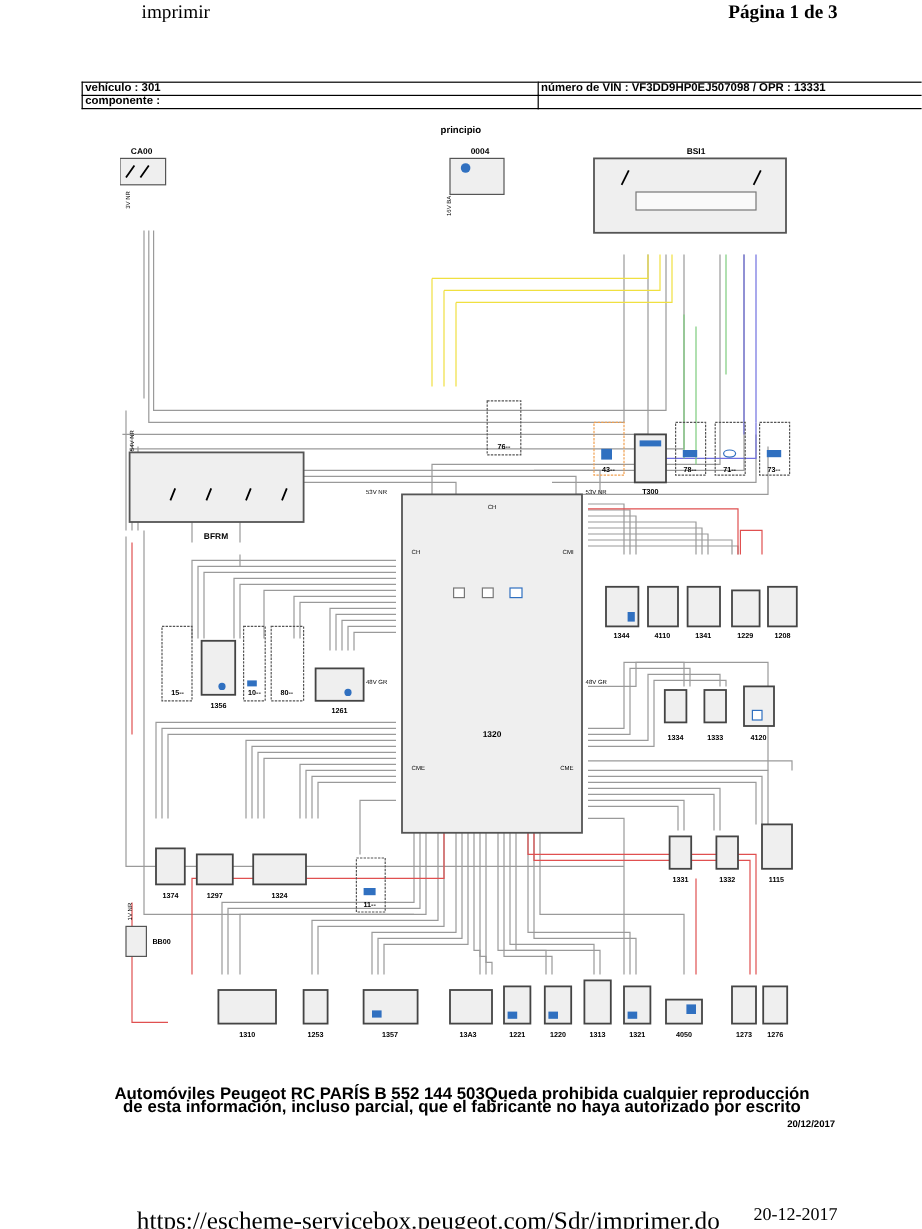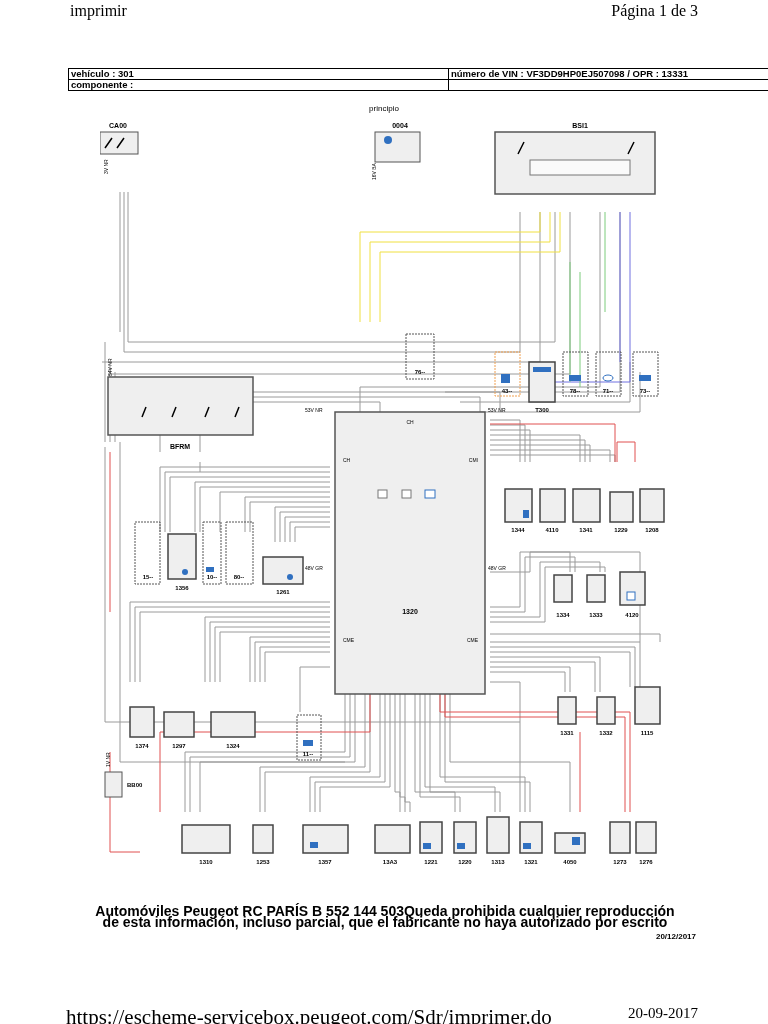--- a/index.html
+++ b/index.html
@@ -1,24 +1,24 @@
 <!DOCTYPE html>
 <html><head>
 <meta charset="utf-8">
 <style>
   html,body{margin:0;padding:0;background:#fff;}
   body{width:768px;height:1024px;position:relative;overflow:hidden;font-family:"Liberation Sans",sans-serif;color:#000;}
-  .serif{font-family:"Liberation Serif",serif;}
+  .serif{font-family:"Liberation Serif",serif;margin-left:48px;}
   .print-head-left{position:absolute;left:70px;top:2px;font-size:16px;}
-  .print-head-right{position:absolute;right:70px;top:2px;font-size:16px;}
+  .print-head-right{position:absolute;right:70px;top:2px;font-size:16px;font-weight:bold;}
   .print-foot-left{position:absolute;left:66px;top:1005px;font-size:21px;}
   .print-foot-right{position:absolute;right:70px;top:1005px;font-size:15px;}
   table.info{position:absolute;left:68px;top:68px;width:728px;border-collapse:collapse;font-size:9.5px;font-weight:bold;}
   table.info td{border:1.5px solid #000;padding:0 2px;height:10px;line-height:10px;white-space:nowrap;}
-  .principio{position:absolute;left:0;width:768px;top:104px;text-align:center;font-size:8px;font-weight:normal;}
+  .principio{position:absolute;left:0;width:768px;top:104px;text-align:center;font-size:8px;font-weight:bold;}
   svg.diagram{position:absolute;left:100px;top:112px;}
   .disclaimer{position:absolute;left:270px;width:460px;top:906px;text-align:center;font-size:14px;font-weight:bold;line-height:11px;margin-left:-90px;width:580px;left:185px;}
   .doc-date{position:absolute;right:72px;top:932px;font-size:8px;font-weight:bold;padding-left:16px;}
 </style>
 </head>
 <body>
 
 <div class="print-head-left serif">imprimir</div>
 <div class="print-head-right serif">Página 1 de 3</div>
 
@@ -371,13 +371,13 @@
   <g>
       <rect x="536" y="710" width="20" height="31" fill="#efefef" stroke="#444" stroke-width="1.5"></rect>
       <text x="546" y="752" font-size="6" font-weight="bold" text-anchor="middle">1276</text>
     </g>
 </svg>
 
 <div class="disclaimer">Automóviles Peugeot RC PARÍS B 552 144 503Queda prohibida cualquier reproducción de esta información, incluso parcial, que el fabricante no haya autorizado por escrito</div>
 <div class="doc-date">20/12/2017</div>
 
 <div class="print-foot-left serif">https://escheme-servicebox.peugeot.com/Sdr/imprimer.do</div>
-<div class="print-foot-right serif">20-09-2017</div>
+<div class="print-foot-right serif">20-12-2017</div>
 
 </body></html>

